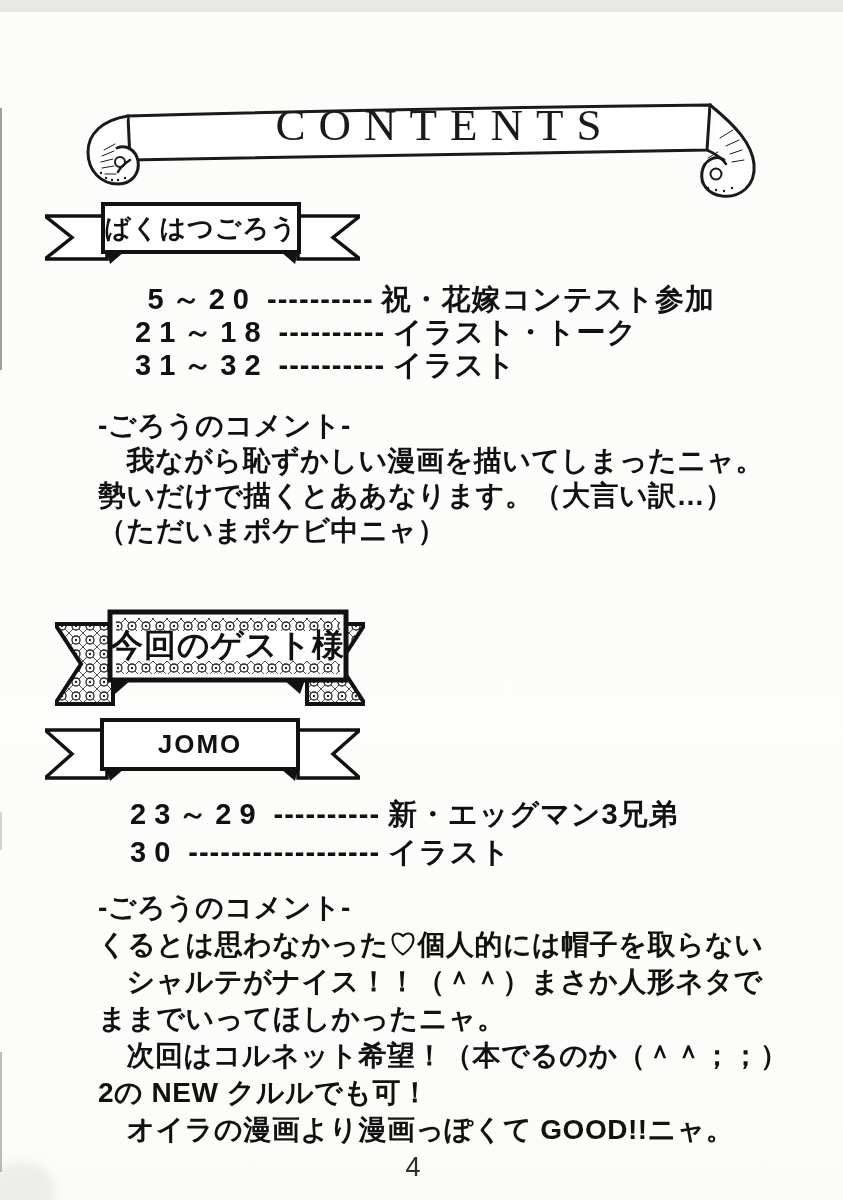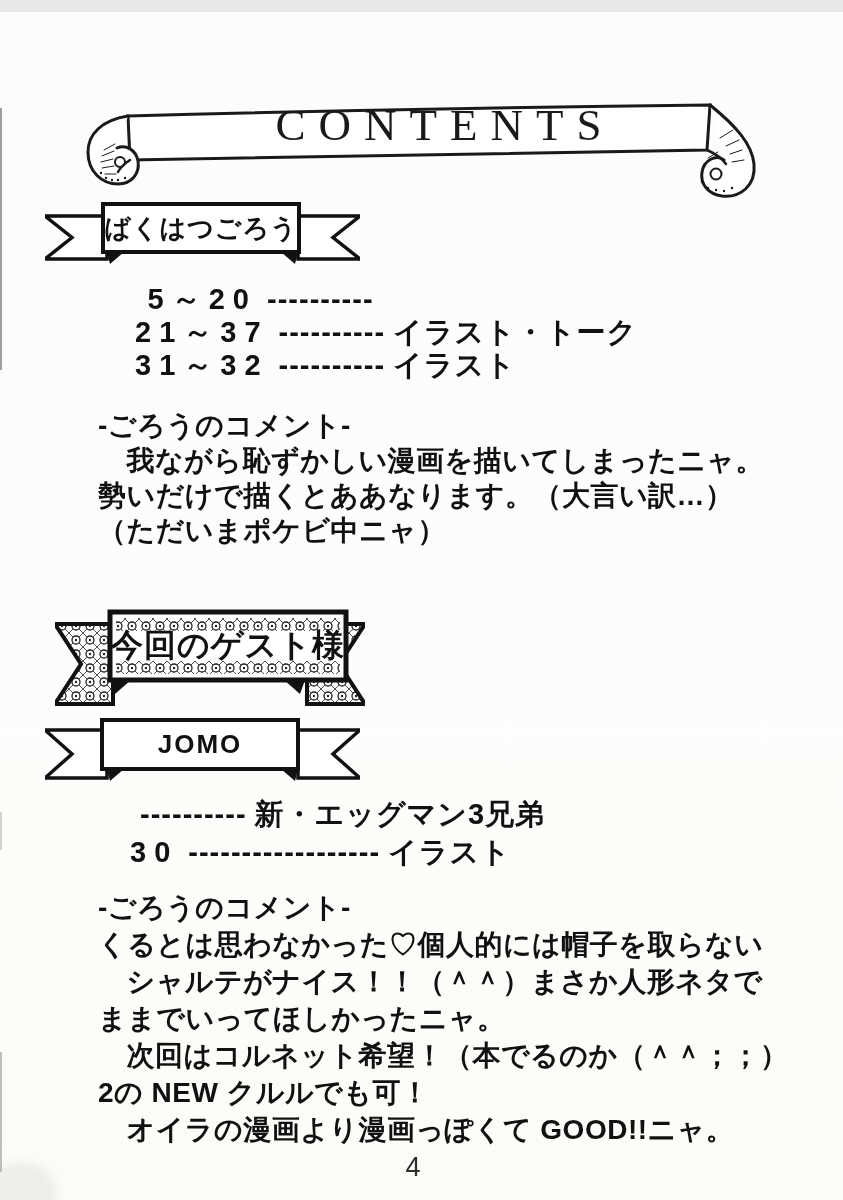--- a/index.html
+++ b/index.html
@@ -100,23 +100,24 @@
       <polygon points="253,50 236,50 250,62" fill="#111" stroke="none"></polygon>
       <rect x="58" y="2" width="196" height="48" stroke-width="4"></rect>
     </g>
   </svg>
   <div class="ribbon-label label1">ばくはつごろう</div>
 
   <div class="toc toc1">
     <div class="toc-row">
       <span class="toc-pages">5～20</span>
       <span class="toc-dashes">----------</span>
+      <span class="toc-title">祝・花嫁コンテスト参加</span>
     </div>
     <div class="toc-row">
-      <span class="toc-pages">21～37</span>
+      <span class="toc-pages">21～18</span>
       <span class="toc-dashes">----------</span>
       <span class="toc-title">イラスト・トーク</span>
     </div>
     <div class="toc-row">
       <span class="toc-pages">31～32</span>
       <span class="toc-dashes">----------</span>
       <span class="toc-title">イラスト</span>
     </div>
   </div>
 
@@ -153,20 +154,21 @@
       <polygon points="315,15 253,15 253,63 315,63 288,39"></polygon>
       <polygon points="62,54 79,54 65,66" fill="#111" stroke="none"></polygon>
       <polygon points="253,54 236,54 250,66" fill="#111" stroke="none"></polygon>
       <rect x="57" y="5" width="196" height="49" stroke-width="4"></rect>
     </g>
   </svg>
   <div class="ribbon-label label2">JOMO</div>
 
   <div class="toc toc2">
     <div class="toc-row">
+      <span class="toc-pages">23～29</span>
       <span class="toc-dashes">----------</span>
       <span class="toc-title">新・エッグマン3兄弟</span>
     </div>
     <div class="toc-row">
       <span class="toc-pages">30</span>
       <span class="toc-dashes">------------------</span>
       <span class="toc-title">イラスト</span>
     </div>
   </div>
 

